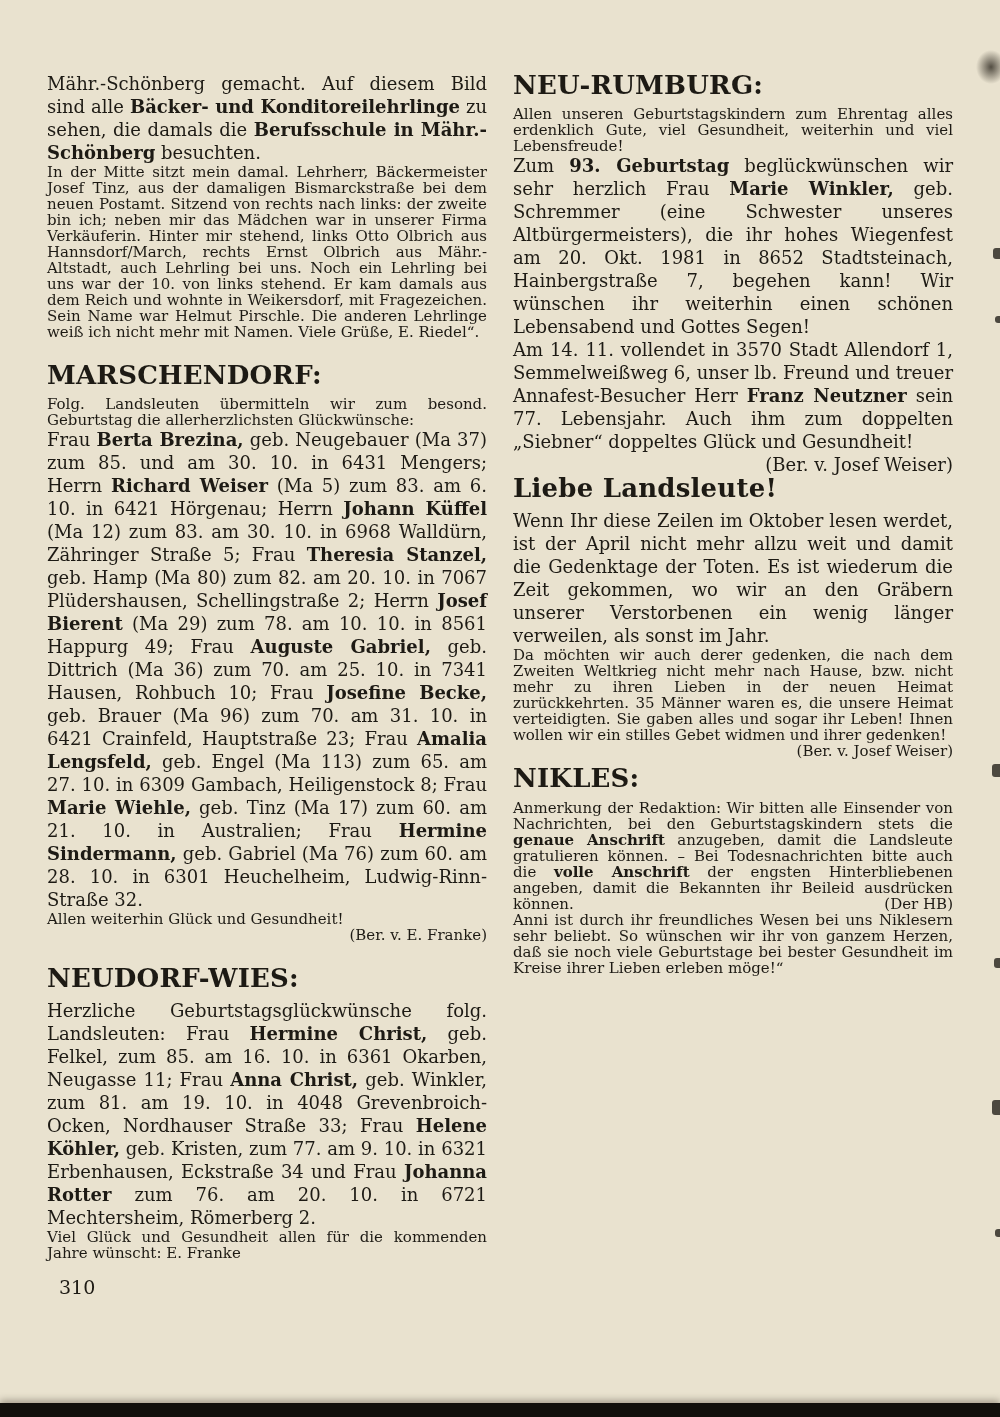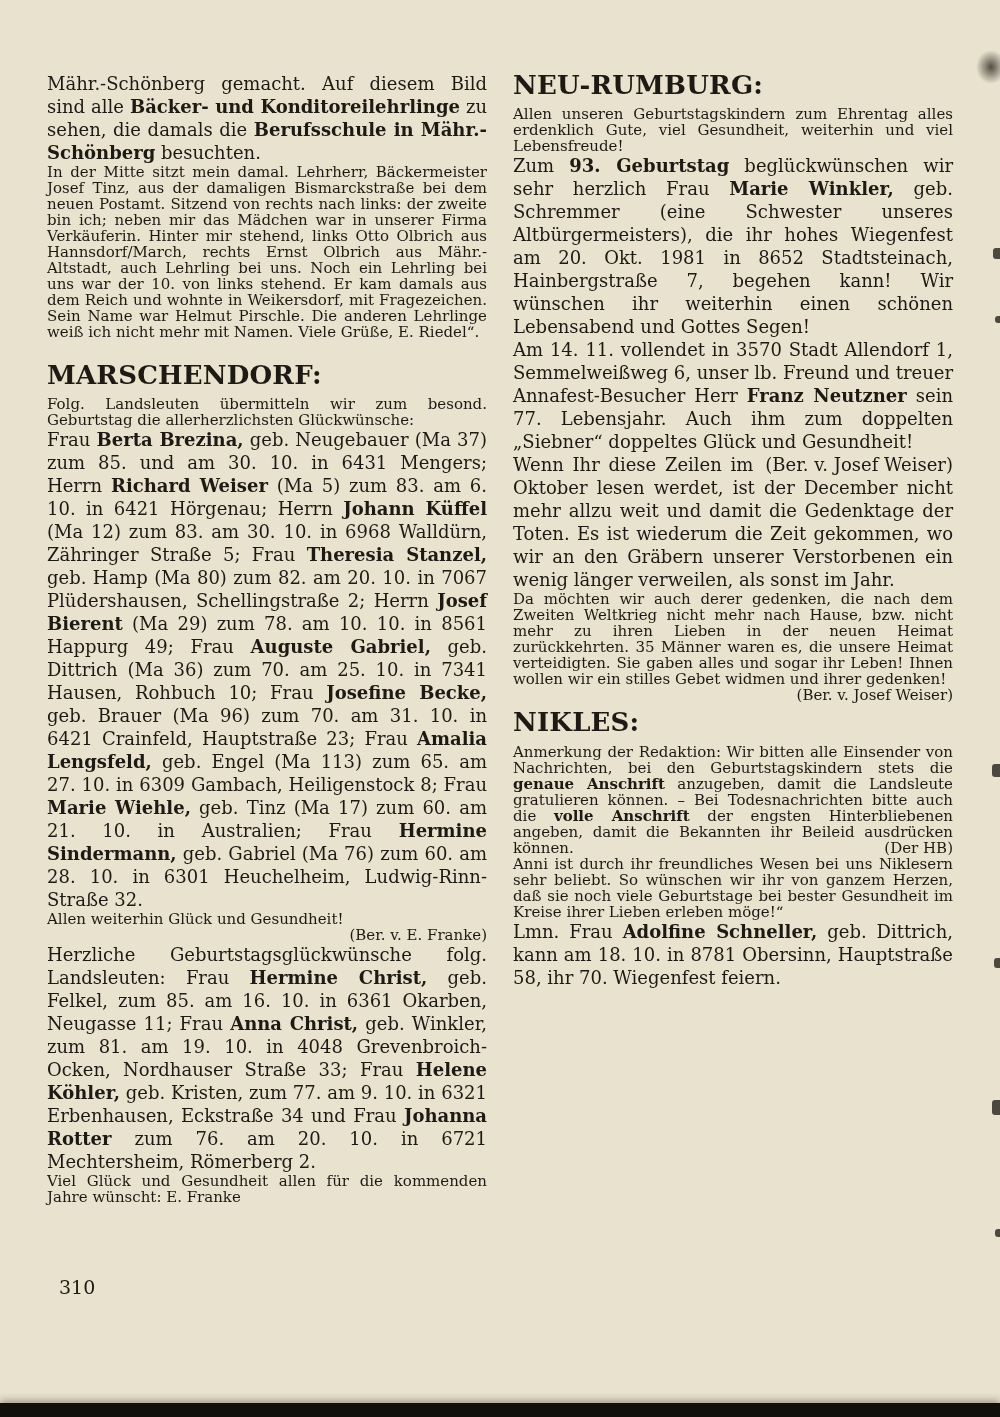--- a/index.html
+++ b/index.html
@@ -73,60 +73,61 @@
       <h2 class="section">MARSCHENDORF:</h2>
 
       <p class="small">Folg. Landsleuten übermitteln wir zum besond. Geburtstag die allerherzlichsten Glückwünsche:</p>
 
       <p class="main"><span>Frau </span><b>Berta Brezina,</b><span> geb. Neugebauer (Ma 37) zum 85. und am 30. 10. in 6431 Mengers; Herrn </span><b>Richard Weiser</b><span> (Ma 5) zum 83. am 6. 10. in 6421 Hörgenau; Herrn </span><b>Johann Küffel</b><span> (Ma 12) zum 83. am 30. 10. in 6968 Walldürn, Zähringer Straße 5; Frau </span><b>Theresia Stanzel,</b><span> geb. Hamp (Ma 80) zum 82. am 20. 10. in 7067 Plüdershausen, Schellingstraße 2; Herrn </span><b>Josef Bierent</b><span> (Ma 29) zum 78. am 10. 10. in 8561 Happurg 49; Frau </span><b>Auguste Gabriel,</b><span> geb. Dittrich (Ma 36) zum 70. am 25. 10. in 7341 Hausen, Rohbuch 10; Frau </span><b>Josefine Becke,</b><span> geb. Brauer (Ma 96) zum 70. am 31. 10. in 6421 Crainfeld, Hauptstraße 23; Frau </span><b>Amalia Lengsfeld,</b><span> geb. Engel (Ma 113) zum 65. am 27. 10. in 6309 Gambach, Heiligenstock 8; Frau </span><b>Marie Wiehle,</b><span> geb. Tinz (Ma 17) zum 60. am 21. 10. in Australien; Frau </span><b>Hermine Sindermann,</b><span> geb. Gabriel (Ma 76) zum 60. am 28. 10. in 6301 Heuchelheim, Ludwig-Rinn-Straße 32.</span></p>
 
       <p class="small">Allen weiterhin Glück und Gesundheit!</p>
 
       <p class="small attr-line">(Ber. v. E. Franke)</p>
 
+      <h2 class="section">NEUDORF-WIES:</h2>
 
       <p class="main"><span>Herzliche Geburtstagsglückwünsche folg. Landsleuten: Frau </span><b>Hermine Christ,</b><span> geb. Felkel, zum 85. am 16. 10. in 6361 Okarben, Neugasse 11; Frau </span><b>Anna Christ,</b><span> geb. Winkler, zum 81. am 19. 10. in 4048 Grevenbroich-Ocken, Nordhauser Straße 33; Frau </span><b>Helene Köhler,</b><span> geb. Kristen, zum 77. am 9. 10. in 6321 Erbenhausen, Eckstraße 34 und Frau </span><b>Johanna Rotter</b><span> zum 76. am 20. 10. in 6721 Mechtersheim, Römerberg 2.</span></p>
 
       <p class="small">Viel Glück und Gesundheit allen für die kommenden Jahre wünscht: E. Franke</p>
 
     </div>
 
     <div class="col">
 
       <h2 class="section first">NEU-RUMBURG:</h2>
 
       <p class="small">Allen unseren Geburtstagskindern zum Ehrentag alles erdenklich Gute, viel Gesundheit, weiterhin und viel Lebensfreude!</p>
 
       <p class="main"><span>Zum </span><b>93. Geburtstag</b><span> beglückwünschen wir sehr herzlich Frau </span><b>Marie Winkler,</b><span> geb. Schremmer (eine Schwester unseres Altbürgermeisters), die ihr hohes Wiegenfest am 20. Okt. 1981 in 8652 Stadtsteinach, Hainbergstraße 7, begehen kann! Wir wünschen ihr weiterhin einen schönen Lebensabend und Gottes Segen!</span></p>
 
       <p class="main">
         <span><span>Am 14. 11. vollendet in 3570 Stadt Allendorf 1, Semmelweißweg 6, unser lb. Freund und treuer Annafest-Besucher Herr </span><b>Franz Neutzner</b><span> sein 77. Lebensjahr. Auch ihm zum doppelten „Siebner“ doppeltes Glück und Gesundheit!</span></span>
         <span class="attr-float">(Ber. v. Josef Weiser)</span>
       </p>
 
+      <h2 class="section">Liebe Landsleute!</h2>
 
-      <p class="main">Wenn Ihr diese Zeilen im Oktober lesen werdet, ist der December nicht mehr allzu weit und damit die Gedenktage der Toten. Es ist wiederum die Zeit gekommen, wo wir an den Gräbern unserer Verstorbenen ein wenig länger verweilen, als sonst im Jahr.</p>
+      <p class="main">Wenn Ihr diese Zeilen im Oktober lesen werdet, ist der April nicht mehr allzu weit und damit die Gedenktage der Toten. Es ist wiederum die Zeit gekommen, wo wir an den Gräbern unserer Verstorbenen ein wenig länger verweilen, als sonst im Jahr.</p>
 
       <p class="small">
         <span>Da möchten wir auch derer gedenken, die nach dem Zweiten Weltkrieg nicht mehr nach Hause, bzw. nicht mehr zu ihren Lieben in der neuen Heimat zurückkehrten. 35 Männer waren es, die unsere Heimat verteidigten. Sie gaben alles und sogar ihr Leben! Ihnen wollen wir ein stilles Gebet widmen und ihrer gedenken!</span>
         <span class="attr-float">(Ber. v. Josef Weiser)</span>
       </p>
 
       <h2 class="section">NIKLES:</h2>
 
 
       <p class="small gap-top">
         <span><span>Anmerkung der Redaktion: Wir bitten alle Einsender von Nachrichten, bei den Geburtstagskindern stets die </span><b>genaue Anschrift</b><span> anzugeben, damit die Landsleute gratulieren können. – Bei Todesnachrichten bitte auch die </span><b>volle Anschrift</b><span> der engsten Hinterbliebenen angeben, damit die Bekannten ihr Beileid ausdrücken können.</span></span>
         <span class="attr-float">(Der HB)</span>
       </p>
 
       <p class="small">Anni ist durch ihr freundliches Wesen bei uns Niklesern sehr beliebt. So wünschen wir ihr von ganzem Herzen, daß sie noch viele Geburtstage bei bester Gesundheit im Kreise ihrer Lieben erleben möge!“</p>
 
 
-      <p class="main"><span>Lmn. Frau </span><b>Adolfine Schneller,</b><span> geb. Dittrich, kann am 18. 10. in 8781 Obersinn, Hauptstraße 58, ihr 70. Wiegenfest feiern.</span></p>
 
     </div>
   </div>
 
   <div class="page-number">310</div>
 
   <div class="smudge-top-right"></div>
   <div class="edge-mark em1"></div>
   <div class="edge-mark em2"></div>
   <div class="edge-mark em3"></div>

